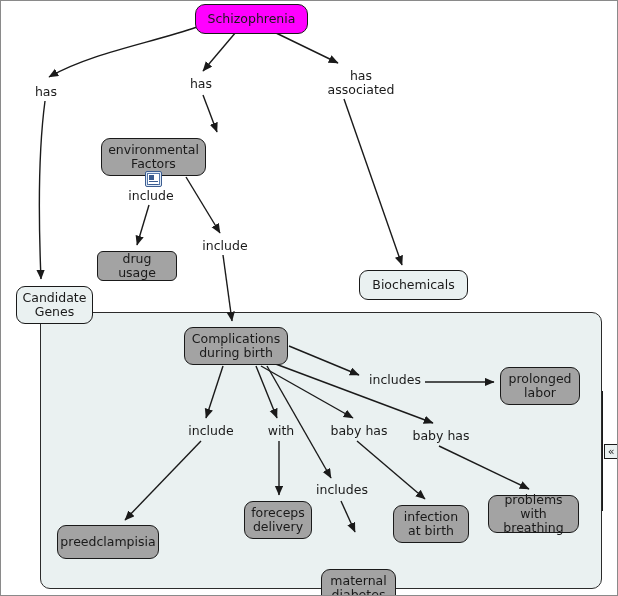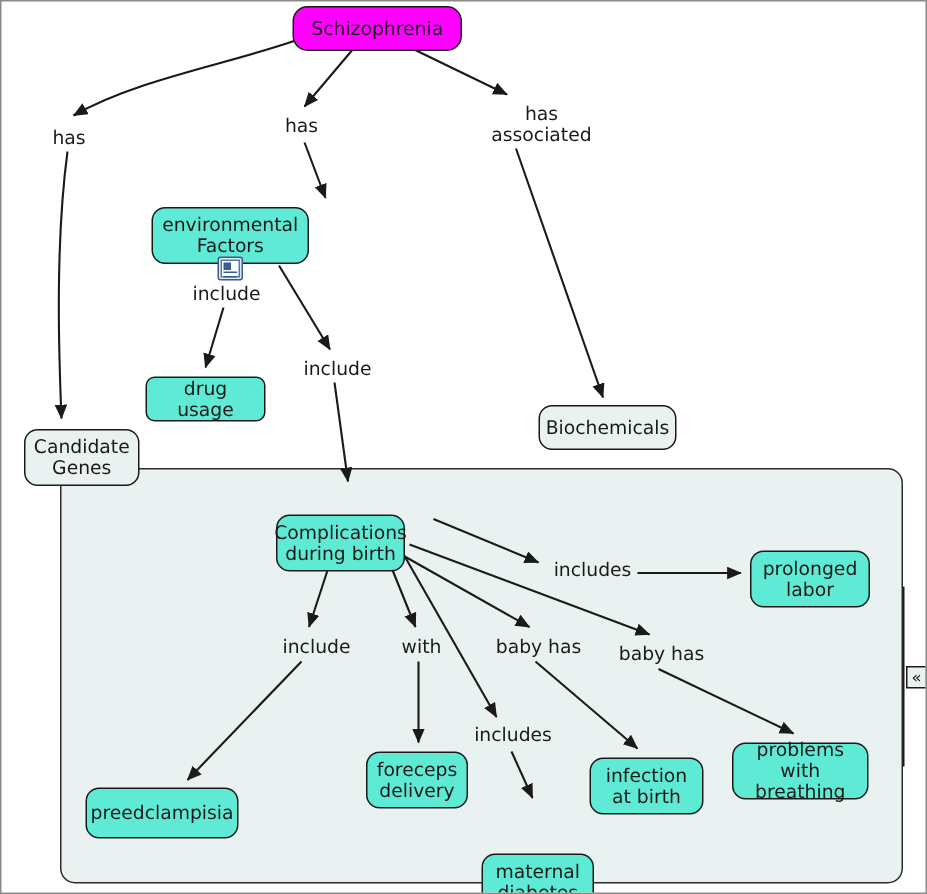--- a/index.html
+++ b/index.html
@@ -43,21 +43,21 @@
     text-align: center;
     border: 1px solid #1a1a1a;
     border-radius: 9px;
     font-size: 12.5px;
     line-height: 14px;
     color: #1a1a1a;
     padding: 14px 6px;
     white-space: pre-line;
   }
   .node.concept {
-    background: #5eead4;
+    background: #a3a3a3;
   }
   .node.root {
     background: #ff00ff;
     border-radius: 10px;
   }
   .node.plain {
     background: #eaf1f1;
   }
   .linklabel {
     position: absolute;
@@ -159,22 +159,22 @@
       </g>
   </svg>
 
   <div id="nodes-layer">
       <div class="node root" style="left: 194px; top: 3px; width: 113px; height: 27px;">Schizophrenia</div>
       <div class="node concept" style="left: 100px; top: 137px; width: 105px; height: 38px;">environmental
 Factors</div>
       <div class="node concept" style="left: 96px; top: 250px; width: 80px; height: 26px; border-radius: 6px;">drug usage</div>
       <div class="node plain" style="left: 2px; top: 285px; width: 77px; height: 38px; margin-left: 13px;">Candidate
 Genes</div>
-      <div class="node plain" style="left: 358px; top: 269px; width: 92px; height: 25px;">Biochemicals</div>
-      <div class="node concept" style="left: 183px; top: 326px; width: 86px; height: 38px; margin-top: 16px;">Complications
+      <div class="node plain" style="left: 358px; top: 269px; width: 109px; height: 25px;">Biochemicals</div>
+      <div class="node concept" style="left: 183px; top: 326px; width: 104px; height: 38px;">Complications
 during birth</div>
       <div class="node concept" style="left: 499px; top: 366px; width: 80px; height: 38px;">prolonged
 labor</div>
       <div class="node concept" style="left: 56px; top: 524px; width: 102px; height: 34px;">preedclampisia</div>
       <div class="node concept" style="left: 243px; top: 500px; width: 68px; height: 38px;">foreceps
 delivery</div>
       <div class="node concept" style="left: 320px; top: 568px; width: 75px; height: 38px;">maternal
 diabetes</div>
       <div class="node concept" style="left: 392px; top: 504px; width: 76px; height: 38px;">infection
 at birth</div>

